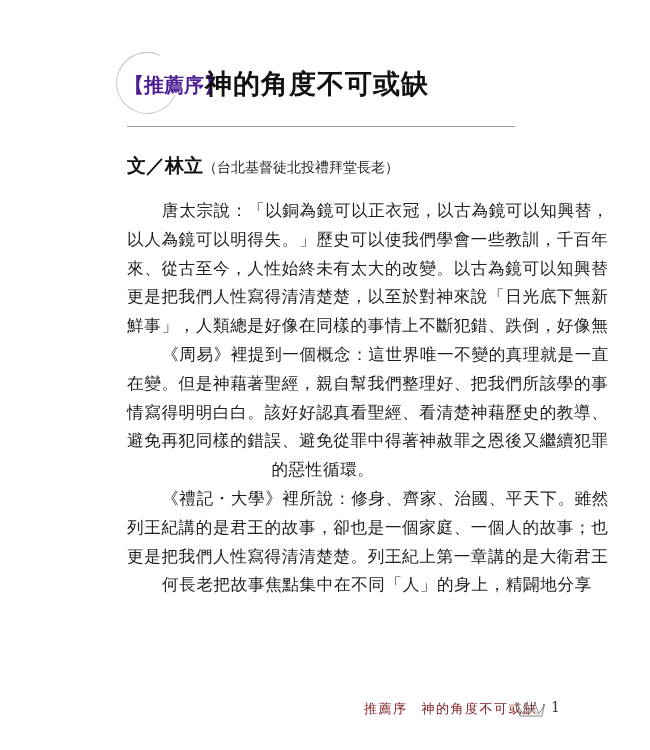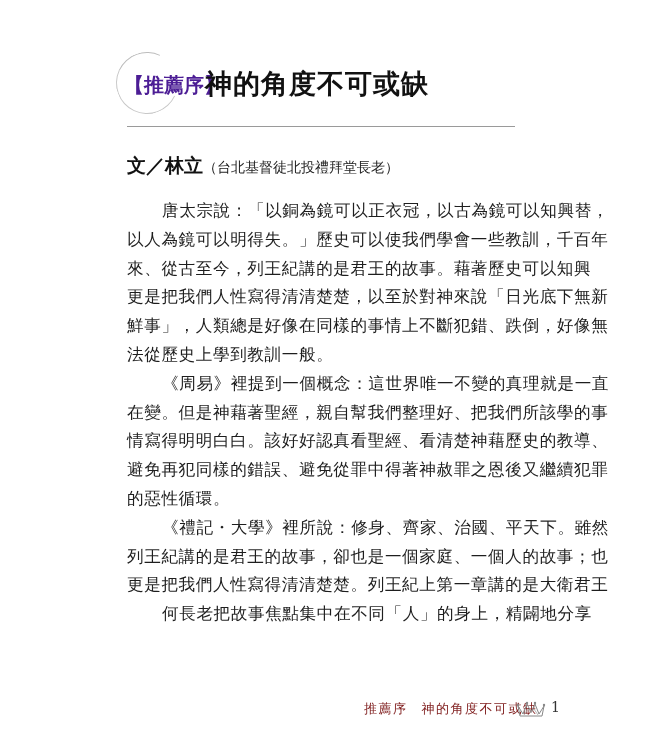--- a/index.html
+++ b/index.html
@@ -13,21 +13,21 @@
                    font-weight:bold; color:#4c1d95; letter-spacing:0px; white-space:nowrap; }
   .chapter-title { position:absolute; left:205px; top:66px; font-size:27px;
                    font-weight:bold; color:#111111; letter-spacing:1px; white-space:nowrap; }
   .divider { position:absolute; left:127px; top:126px; width:388px; height:0;
              border-top:1.5px solid #9a9a9a; }
   .byline { position:absolute; left:127px; top:133px; white-space:nowrap;margin-top:20px; }
   .byline .author { font-size:19px; font-weight:bold; color:#111; }
   .byline .affil { font-size:14px; color:#222; }
   .body-text { position:absolute; left:127px; top:197px; width:392px;
                font-size:16.6px; line-height:28.8px; color:#1e1e1e; letter-spacing:0.6px; }
-  .body-text .line { display:block; white-space:nowrap; height:28.8px; }
+  .body-text .line { display:block; white-space:nowrap; height:28.8px;text-align:center; }
   .body-text .indent { padding-left:35px; }
   .footer { position:absolute; left:364px; top:700px; white-space:nowrap;
             font-size:13px; color:#7f1d1d; letter-spacing:1.5px; }
   .footer .gap { display:inline-block; width:14px; }
   .crown { position:absolute; left:516px; top:700px; width:30px; height:18px; }
   .page-num { position:absolute; left:551px; top:699px; font-size:14px; color:#333; }
 </style>
 </head>
 <body>
 
@@ -37,24 +37,23 @@
 
 <div class="divider"></div>
 
 <div class="byline">
   <span class="author">文／林立</span><span class="affil">（台北基督徒北投禮拜堂長老）</span>
 </div>
 
 <div class="body-text" id="body-text">
     <span class="line indent">唐太宗說：「以銅為鏡可以正衣冠，以古為鏡可以知興替，</span>
     <span class="line">以人為鏡可以明得失。」歷史可以使我們學會一些教訓，千百年</span>
-    <span class="line">來、從古至今，列王紀講的是君王的故事。藉著歷史可以知興</span>
+    <span class="line">來、從古至今，人性始終未有太大的改變。以古為鏡可以知興替</span>
     <span class="line">更是把我們人性寫得清清楚楚，以至於對神來說「日光底下無新</span>
     <span class="line">鮮事」，人類總是好像在同樣的事情上不斷犯錯、跌倒，好像無</span>
-    <span class="line">法從歷史上學到教訓一般。</span>
     <span class="line indent">《周易》裡提到一個概念：這世界唯一不變的真理就是一直</span>
     <span class="line">在變。但是神藉著聖經，親自幫我們整理好、把我們所該學的事</span>
     <span class="line">情寫得明明白白。該好好認真看聖經、看清楚神藉歷史的教導、</span>
     <span class="line">避免再犯同樣的錯誤、避免從罪中得著神赦罪之恩後又繼續犯罪</span>
     <span class="line">的惡性循環。</span>
     <span class="line indent">《禮記・大學》裡所說：修身、齊家、治國、平天下。雖然</span>
     <span class="line">列王紀講的是君王的故事，卻也是一個家庭、一個人的故事；也</span>
     <span class="line">更是把我們人性寫得清清楚楚。列王紀上第一章講的是大衛君王</span>
     <span class="line indent">何長老把故事焦點集中在不同「人」的身上，精闢地分享</span>
   </div>

